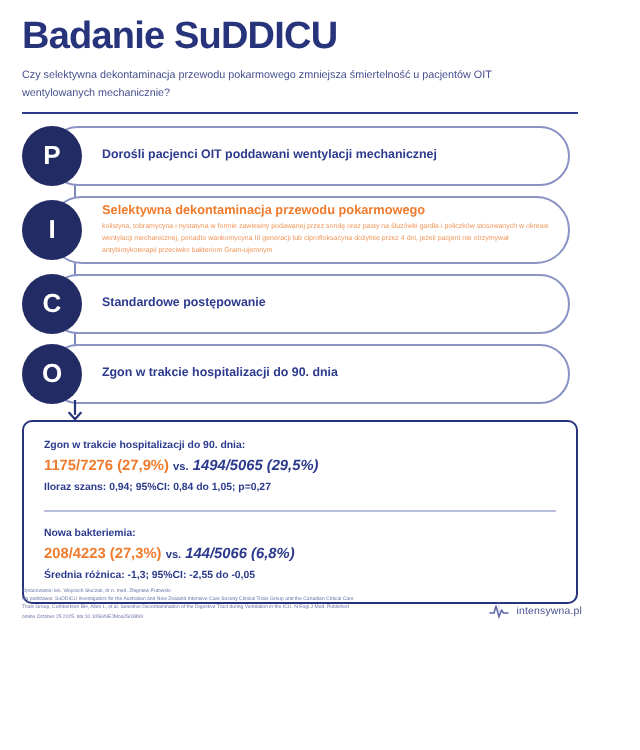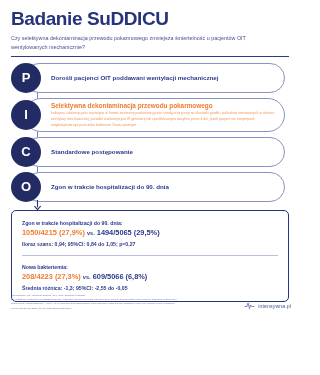--- a/index.html
+++ b/index.html
@@ -95,21 +95,21 @@
   .results {
     margin-top: 8px;
     border: 1.6px solid #27337a;
     border-radius: 5px;
     padding: 9px 10px 10px 10px;
   }
   .r-label { font-size: 5.2px; color: #2b3a8c; font-weight: bold; }
   .r-main { margin-top: 3px; font-size: 7.4px; font-weight: bold; line-height: 1.2; }
   .r-a { color: #ef7c2e; }
   .r-vs { color: #2b3a8c; font-size: 5.6px; }
-  .r-b { color: #2b3a8c; }
+  .r-b { color: #2b3a8c; font-style: italic; }
   .r-stat { margin-top: 3px; font-size: 5.2px; font-weight: bold; color: #2b3a8c; }
   .r-div { height: 1px; background: #b9c0dd; margin: 8px 0 8px 0; }
 
   
   .footer {
     position: absolute;
     left: 11px; right: 9px; bottom: 6px;
     display: flex; align-items: flex-end; justify-content: space-between;
   }
   .fnotes { font-size: 2.5px; line-height: 1.75; color: #6b74a8; max-width: 205px; }
@@ -163,35 +163,35 @@
         <path d="M5.5 0 L5.5 7.4" stroke="#27337a" stroke-width="1.1" fill="none"></path>
         <path d="M2.6 6.4 L5.5 9.6 L8.4 6.4" stroke="#27337a" stroke-width="1.1" fill="none" stroke-linecap="round" stroke-linejoin="round"></path>
       </svg>
     </div>
   </div>
 
   <div class="results">
     <div>
       <div class="r-label">Zgon w trakcie hospitalizacji do 90. dnia:</div>
       <div class="r-main">
-        <span class="r-a">1050/4215 (27,9%)</span>
+        <span class="r-a">1175/7276 (27,9%)</span>
         <span class="r-vs">vs.</span>
         <span class="r-b">1494/5065 (29,5%)</span>
       </div>
       <div class="r-stat">Iloraz szans: 0,94; 95%CI: 0,84 do 1,05; p=0,27</div>
     </div>
 
     <div class="r-div"></div>
 
     <div>
       <div class="r-label">Nowa bakteriemia:</div>
       <div class="r-main">
         <span class="r-a">208/4223 (27,3%)</span>
         <span class="r-vs">vs.</span>
-        <span class="r-b">609/5066 (6,8%)</span>
+        <span class="r-b">144/5066 (6,8%)</span>
       </div>
       <div class="r-stat">Średnia różnica: -1,3; 95%CI: -2,55 do -0,05</div>
     </div>
   </div>
 
   <div class="footer">
     <div class="fnotes">
       <div>Opracowanie: lek. Wojciech Słuczak, dr n. med. Zbigniew Putowski</div>
       <div>Na podstawie: SuDDICU Investigators for the Australian and New Zealand Intensive Care Society Clinical Trials Group and the Canadian Critical Care</div>
       <div>Trials Group, Cuthbertson BH, Allen L, et al. Selective Decontamination of the Digestive Tract during Ventilation in the ICU. N Engl J Med. Published</div>

